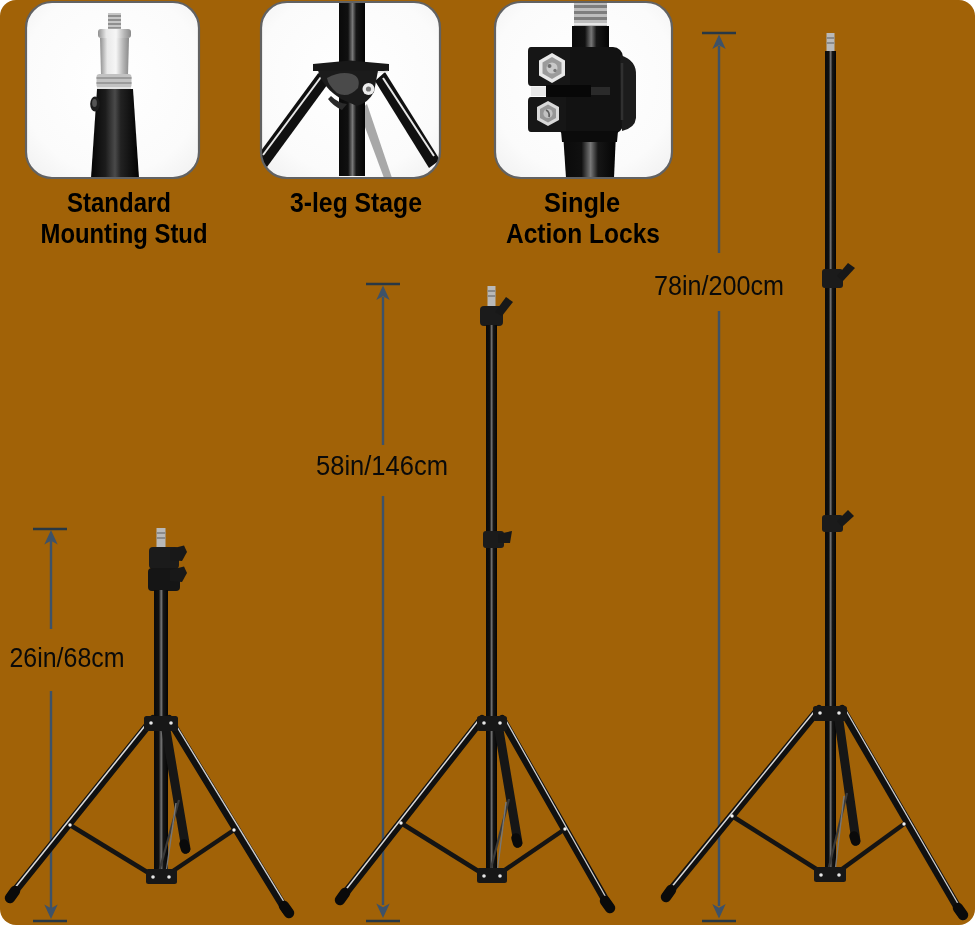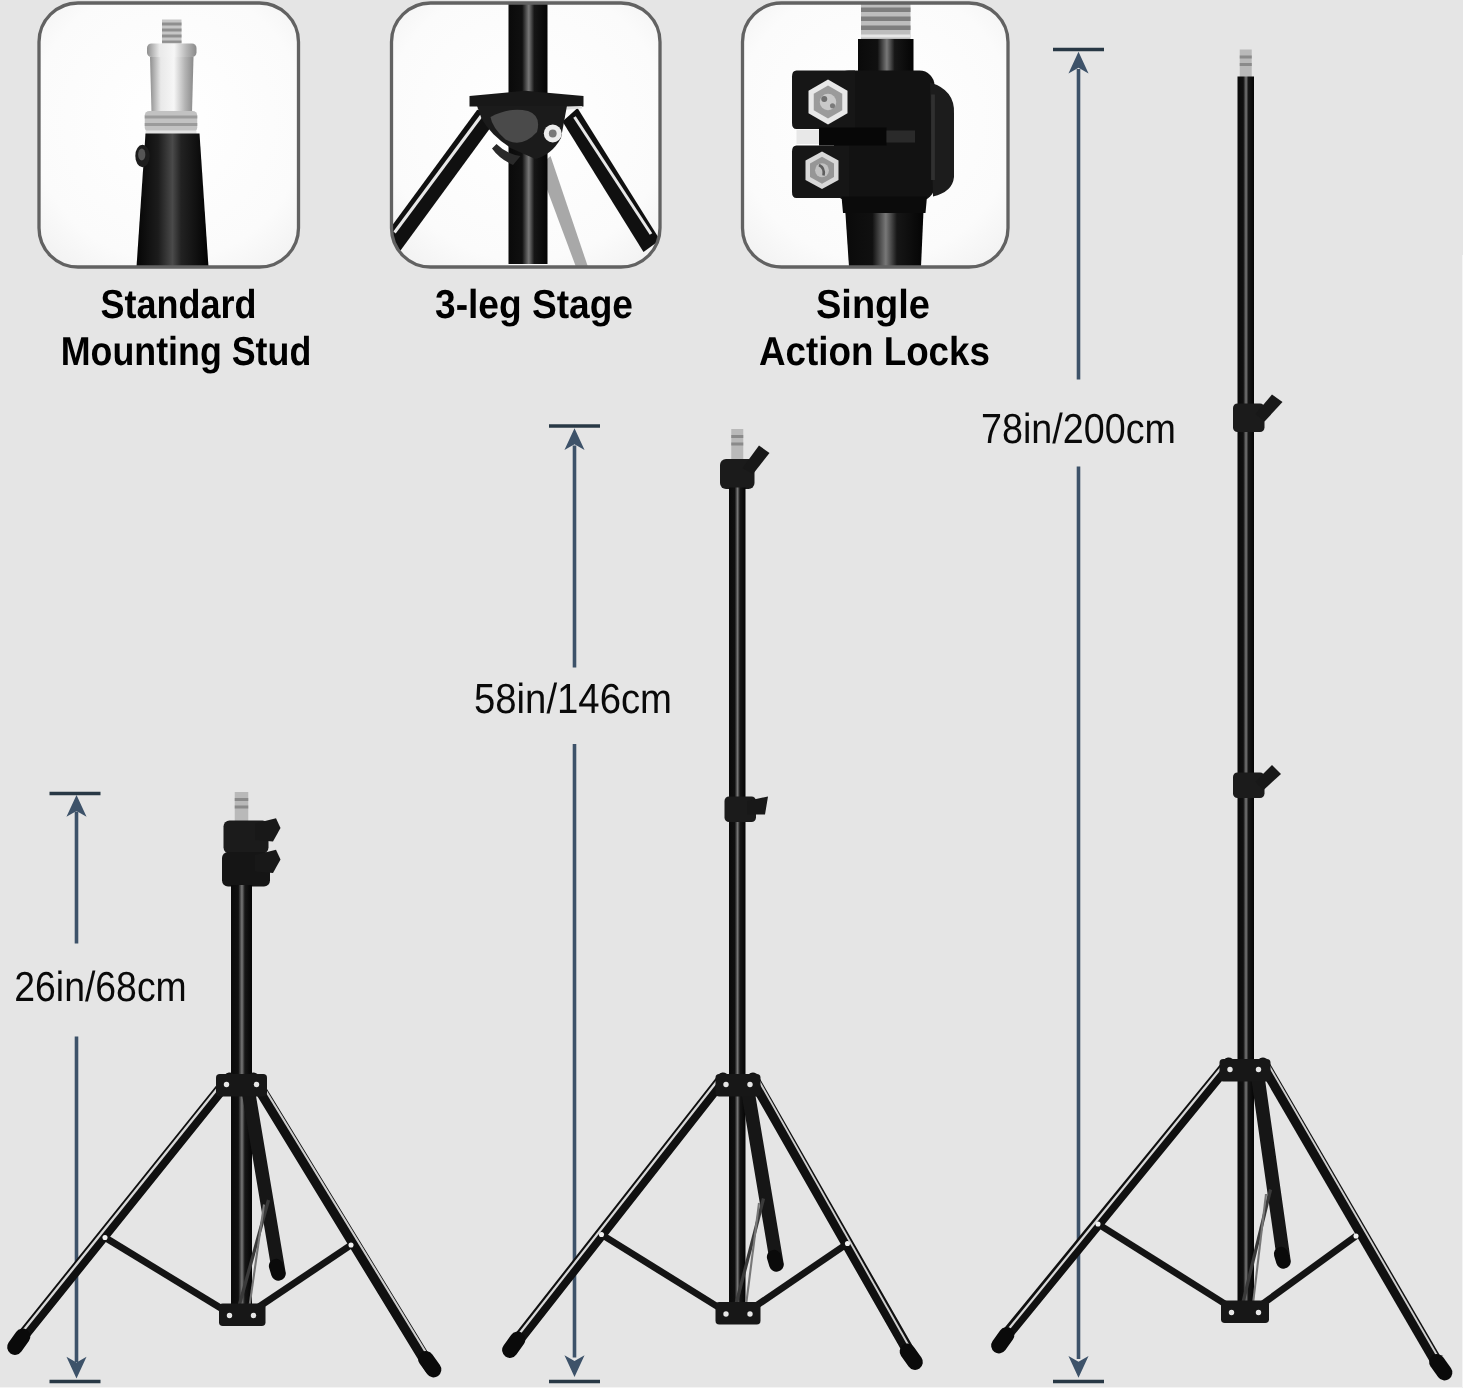--- a/index.html
+++ b/index.html
@@ -1,17 +1,17 @@
 <!DOCTYPE html>
 <html><head>
 <meta charset="utf-8">
 <style>
   html,body{margin:0;padding:0;background:#ffffff;}
-  #stage{position:relative;width:975px;height:925px;background:#e5e5e5;overflow:hidden;
-         font-family:"Liberation Sans", sans-serif;}
+  #stage{position:relative;width:975px;height:925px;background:#a16207;overflow:hidden;
+         font-family:"Liberation Sans", sans-serif;border-radius:16px;}
   svg{position:absolute;left:0;top:0;}
 </style>
 </head>
 <body>
 <div id="stage">
 <svg width="975" height="925" viewBox="0 0 975 925">
 <defs>
   <linearGradient id="silverV" x1="0" y1="0" x2="1" y2="0">
     <stop offset="0" stop-color="#8f8f8f"></stop>
     <stop offset="0.25" stop-color="#e9e9e9"></stop>

